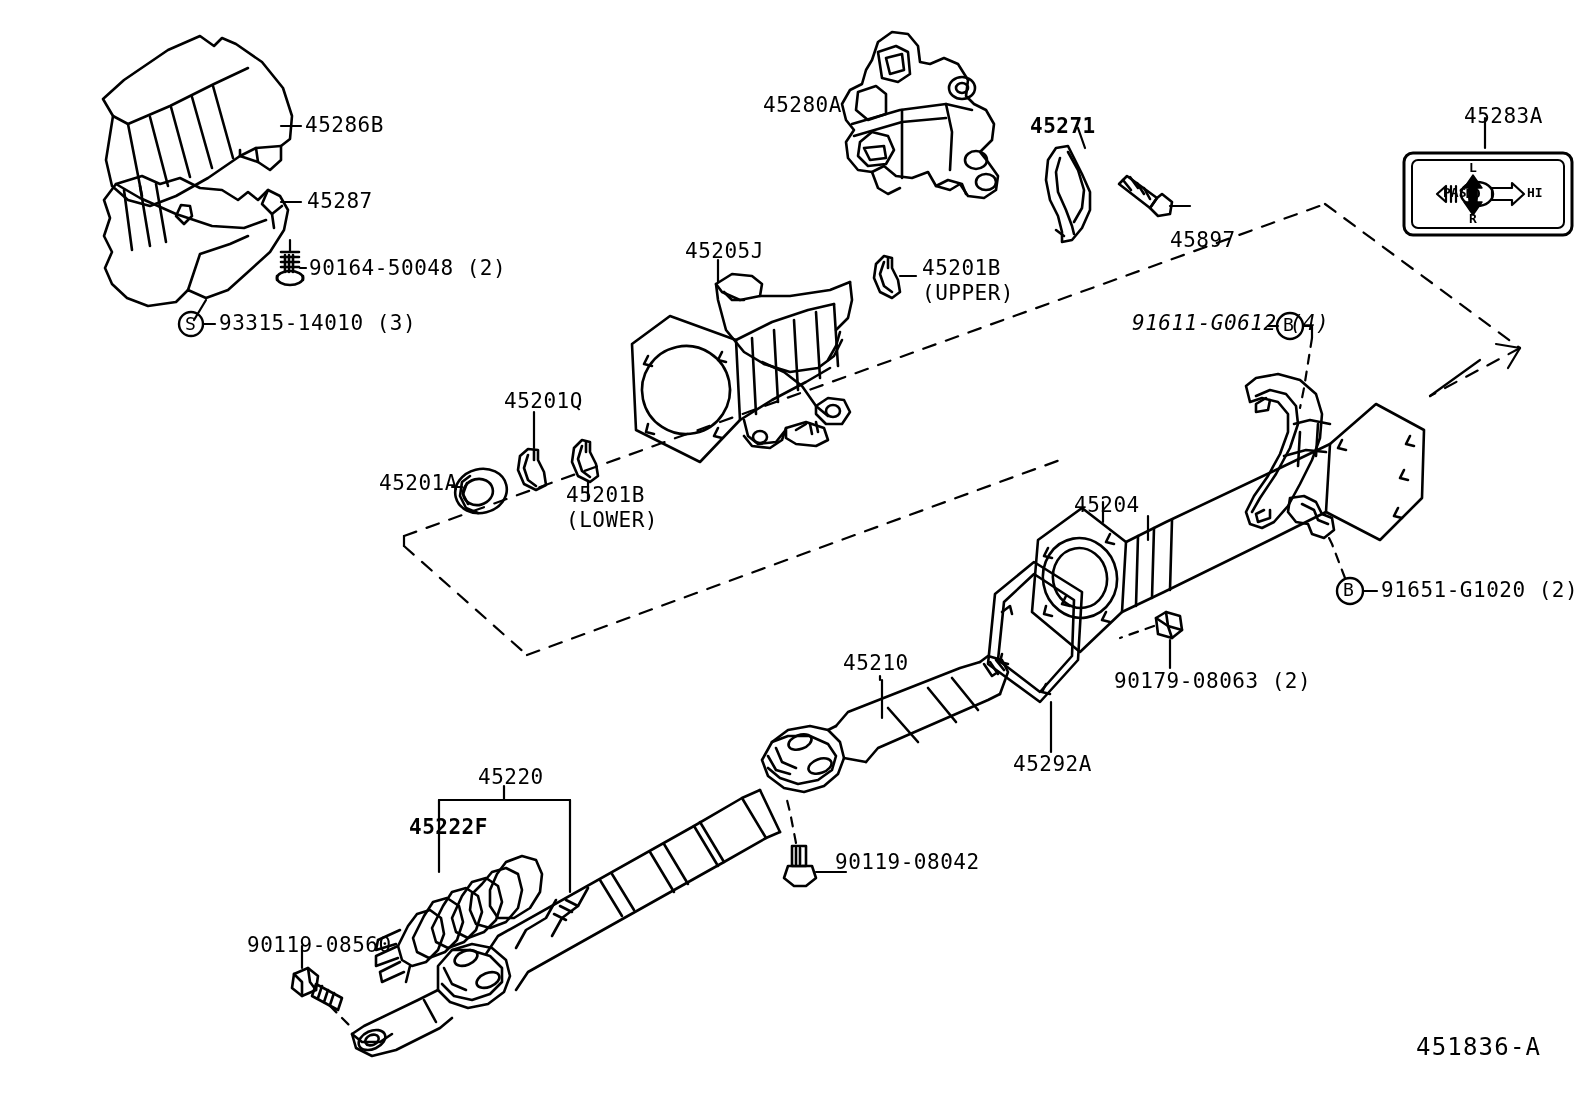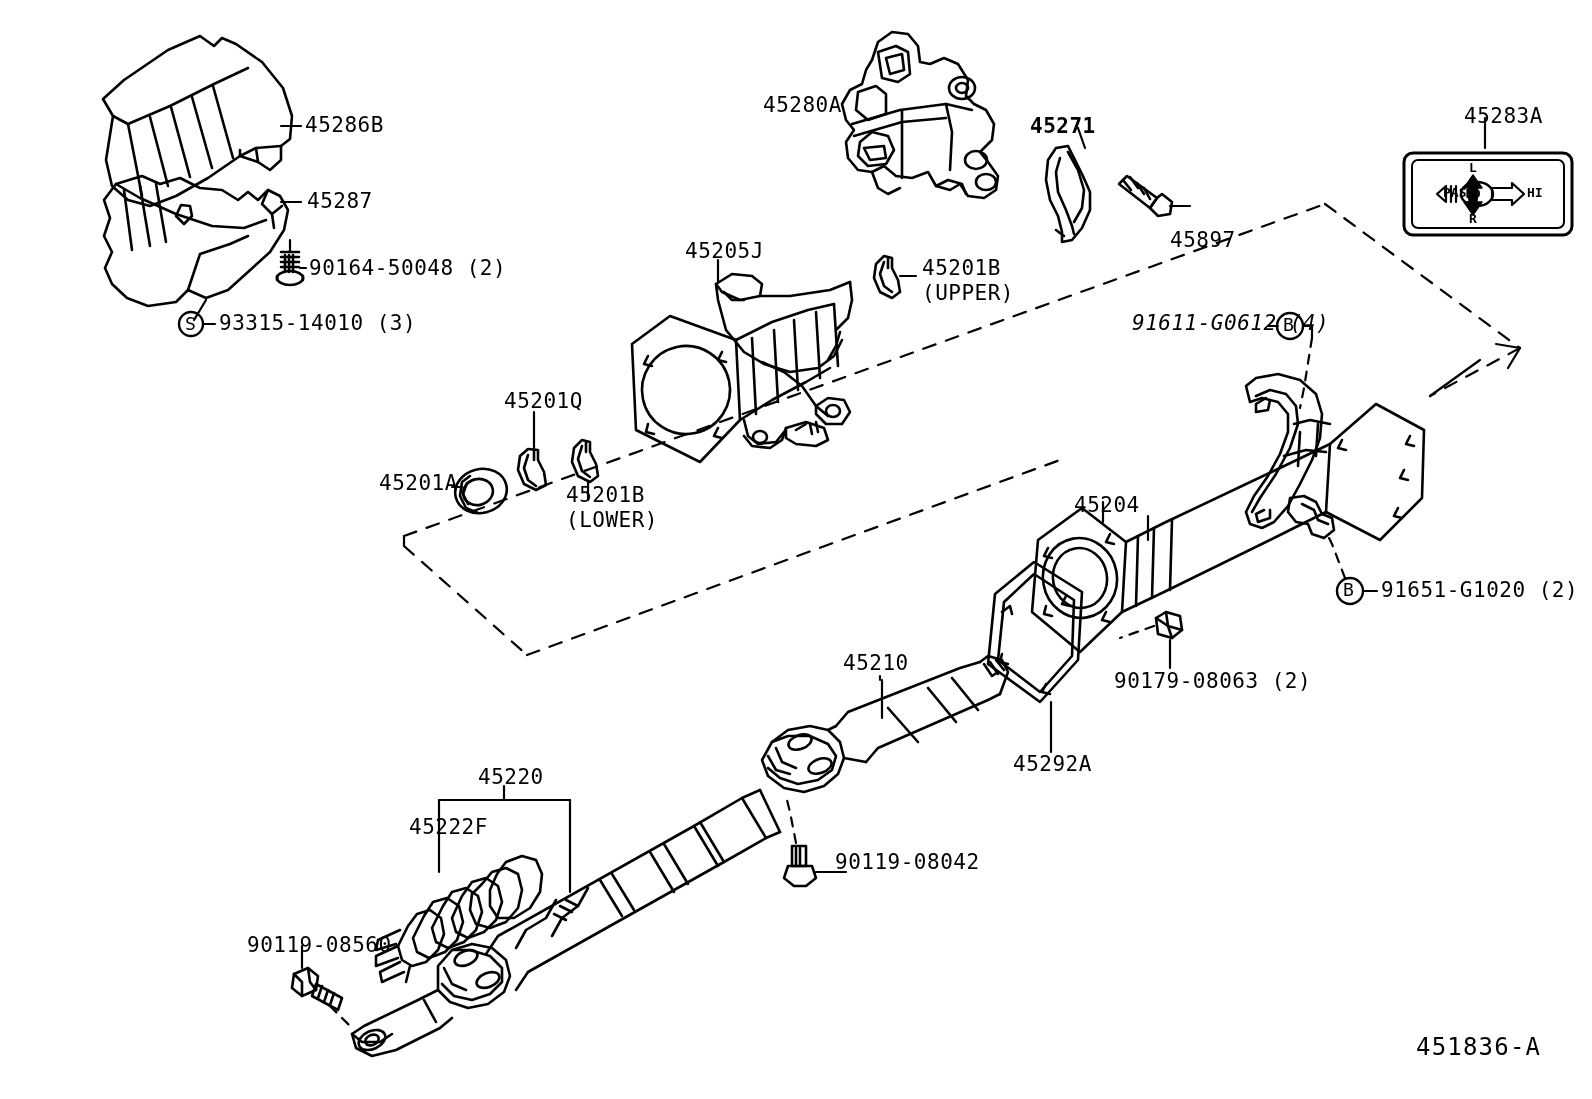--- a/index.html
+++ b/index.html
@@ -460,19 +460,19 @@
   <div class="lbl" style="left:1114px; top:669px;">90179-08063 (2)</div>
 
   <div class="lbl" style="left:843px; top:651px;">45210</div>
 
   <div class="lbl" style="left:1013px; top:752px;">45292A</div>
 
   <div class="lbl" style="left:835px; top:850px;">90119-08042</div>
 
   <div class="lbl" style="left:478px; top:765px;">45220</div>
 
-  <div class="lbl" style="left:409px; top:815px;">45222F</div>
+  <div class="lbl" style="left:409px; top:815px;font-weight:bold;">45222F</div>
 
   <div class="lbl" style="left:247px; top:933px;">90119-08560</div>
 
   <div class="lbl dgid" style="left:1416px; top:1033px;">451836-A</div>
 
 </div>
 
 </body></html>

